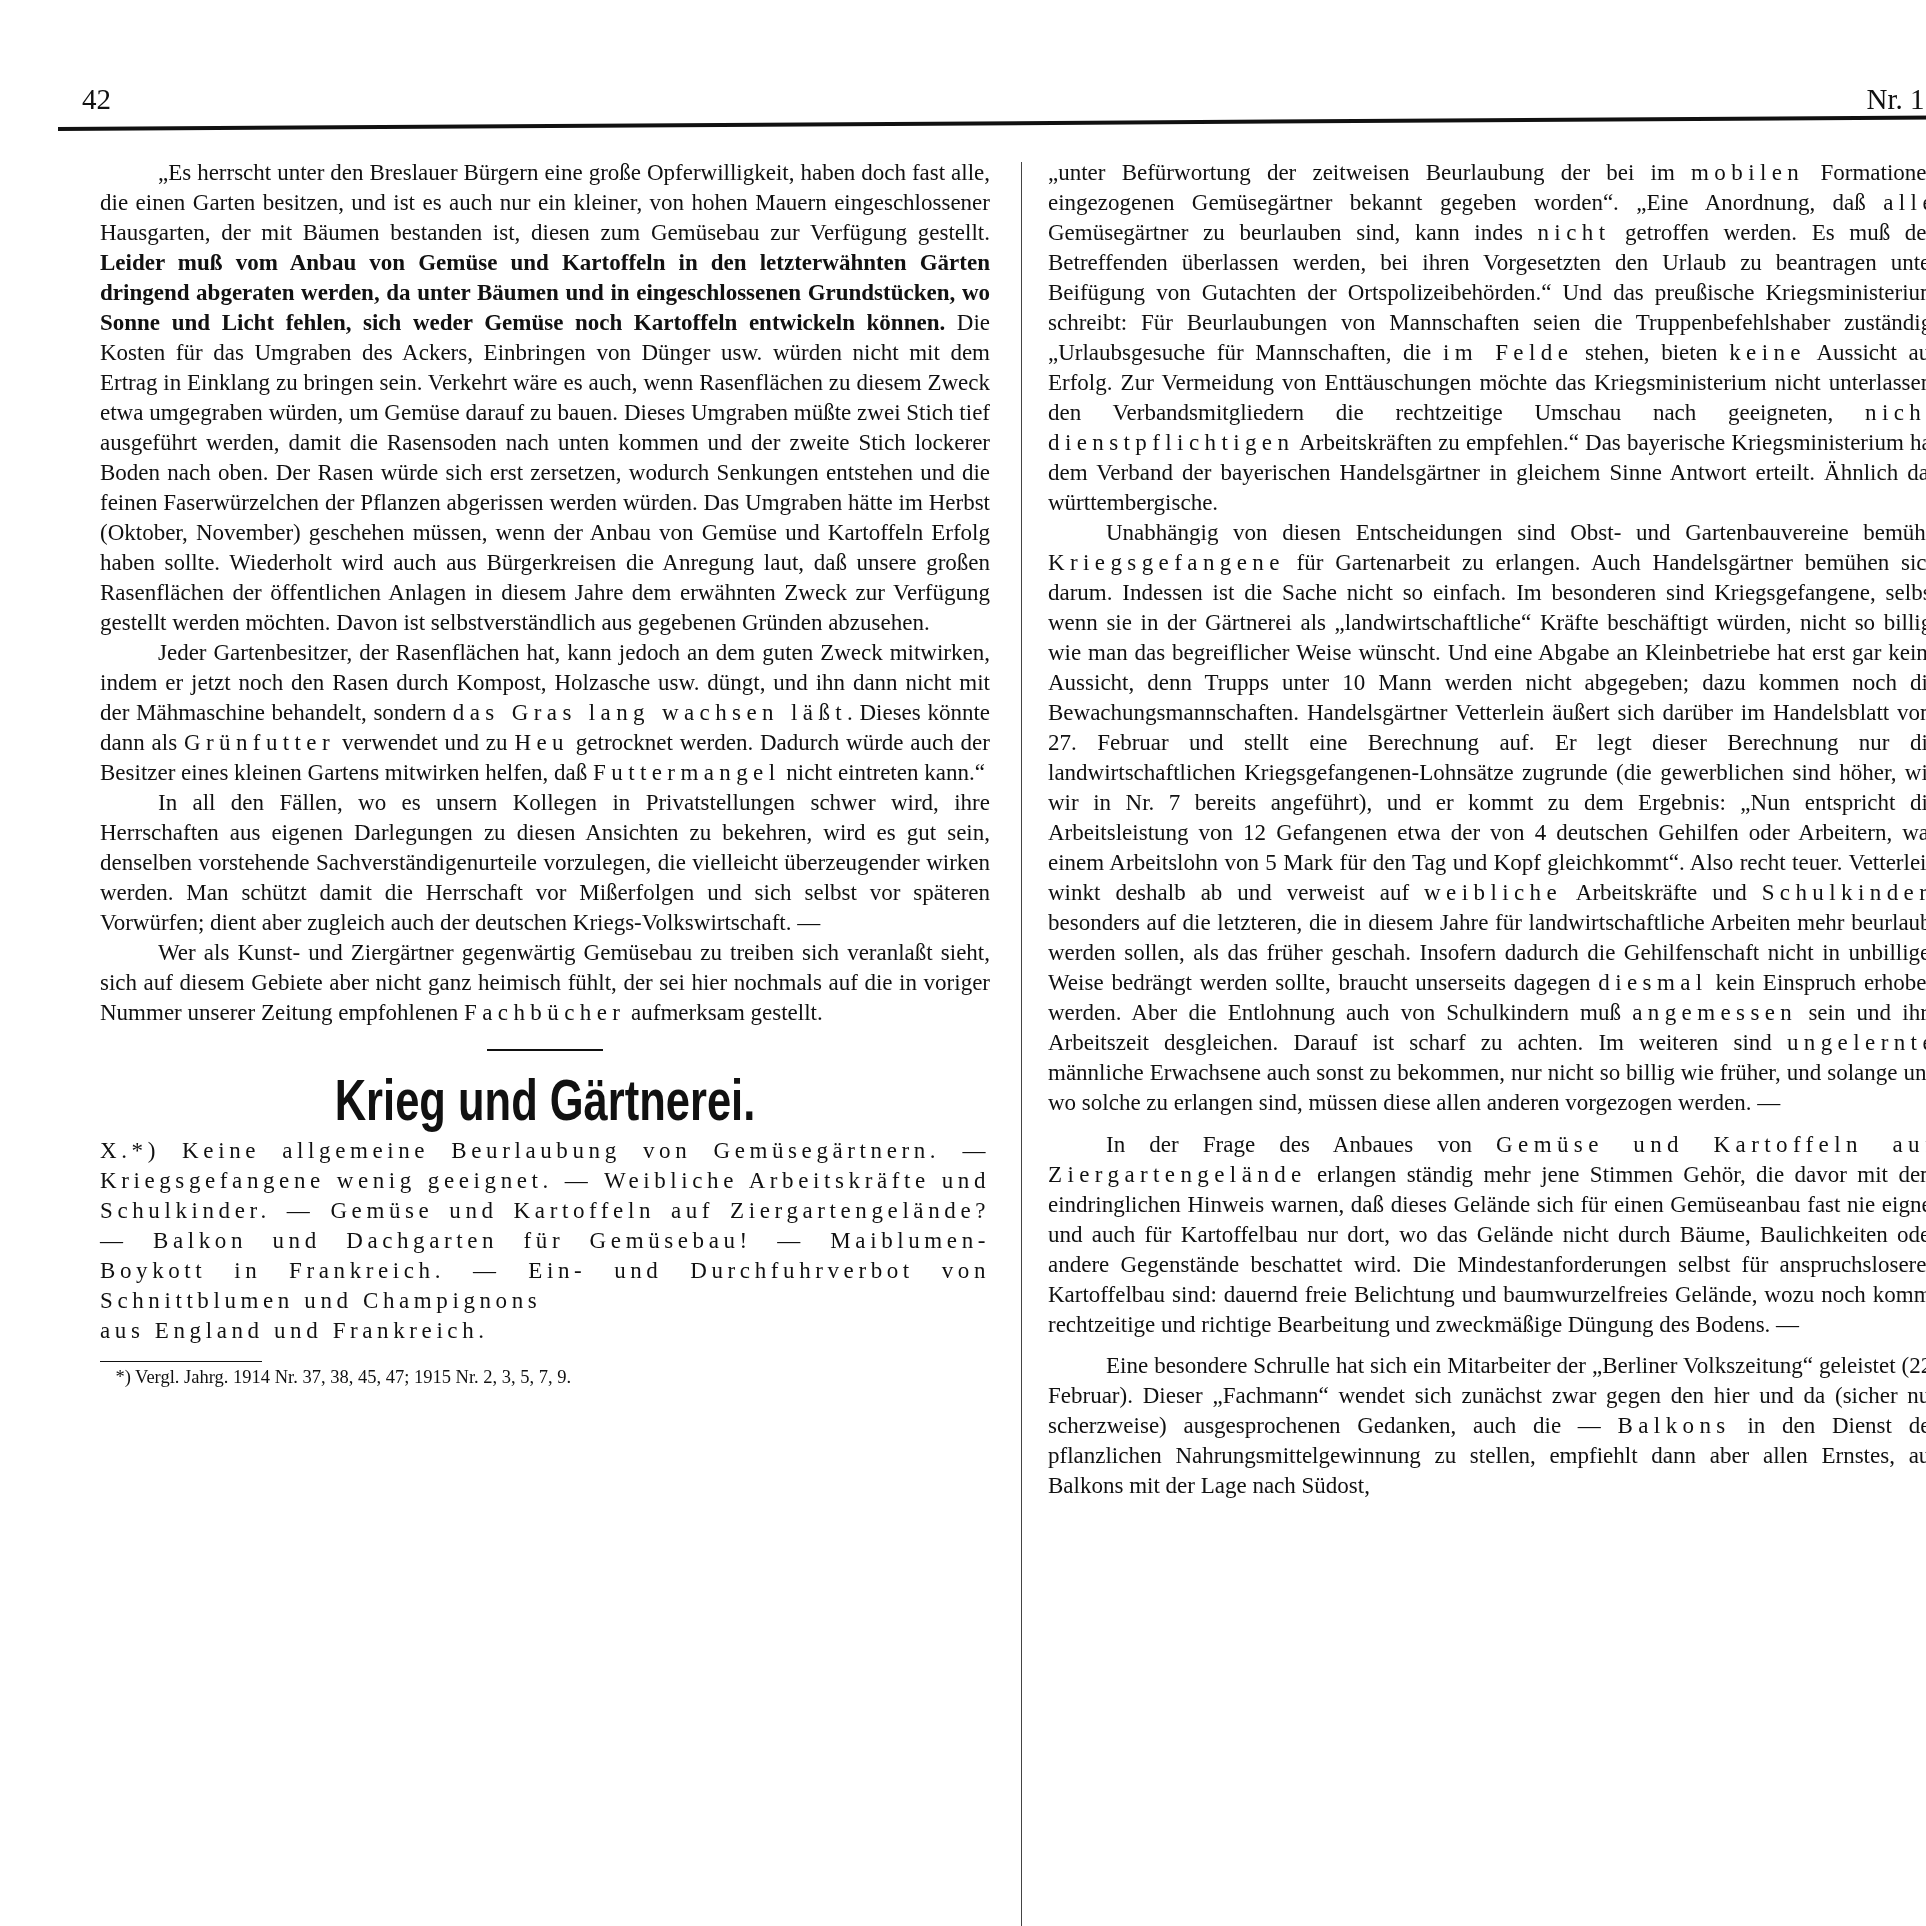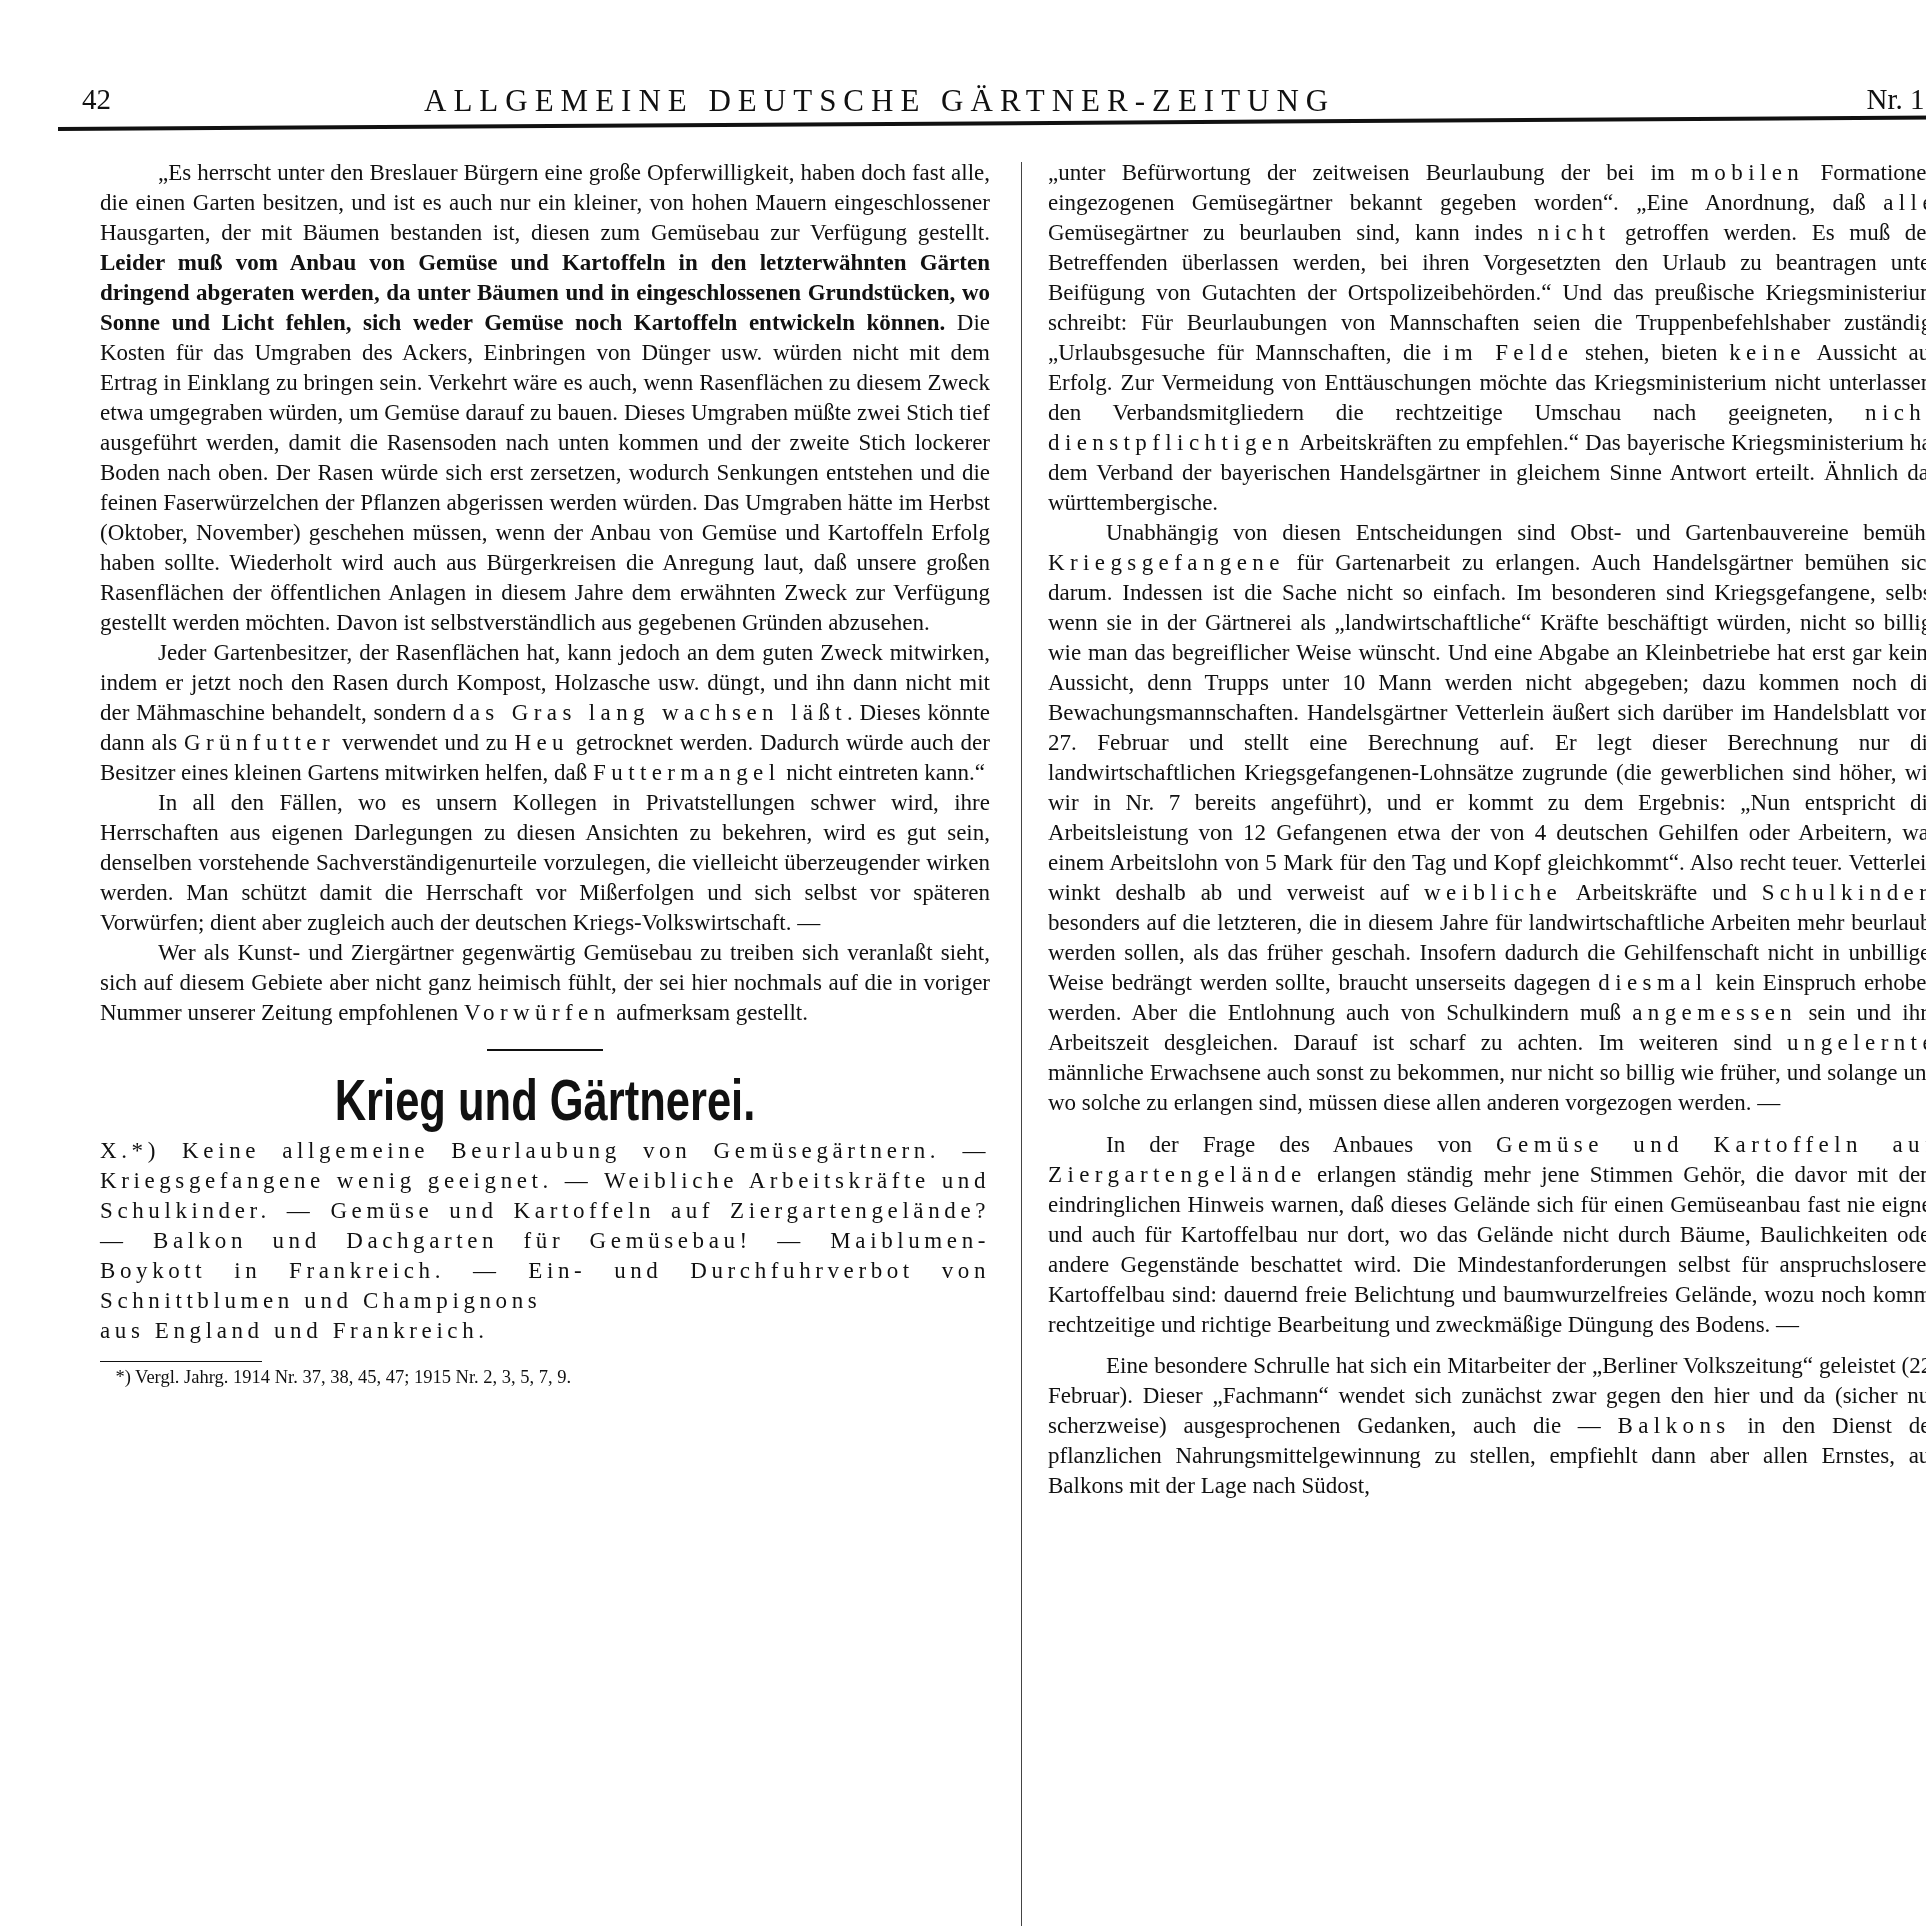--- a/index.html
+++ b/index.html
@@ -33,30 +33,29 @@
   .summary { text-indent: 0 !important; letter-spacing: 4.6px; line-height: 30px; }
   .summary-last { text-align: left; text-indent: 0 !important; letter-spacing: 4.6px; }
   .footnote-rule { width: 162px; height: 1.5px; background: #111; margin: 15.4px 0 3.9px 0; }
   .footnote { font-size: 18.5px; line-height: 23px; font-weight: normal; text-indent: 0 !important; padding-left: 15.4px; }
 </style>
 </head>
 <body>
 
 <div class="page-header">
   <span class="pnum">42</span>
-  <span class="ptitle">ALLGEMEINE DEUTSCHE GÄRTNER-ZEITUNG</span>
   <span class="pissue">Nr. 11</span>
 </div>
 <div class="header-rule"></div>
 
 <div class="col col-1">
   <p><span>„Es herrscht unter den Breslauer Bürgern eine große Opferwilligkeit, haben doch fast alle, die einen Garten besitzen, und ist es auch nur ein kleiner, von hohen Mauern eingeschlossener Hausgarten, der mit Bäumen bestanden ist, diesen zum Gemüsebau zur Verfügung gestellt. </span><span class="b">Leider muß vom Anbau von Gemüse und Kartoffeln in den letzterwähnten Gärten dringend abgeraten werden, da unter Bäumen und in eingeschlossenen Grundstücken, wo Sonne und Licht fehlen, sich weder Gemüse noch Kartoffeln entwickeln können.</span><span> Die Kosten für das Umgraben des Ackers, Einbringen von Dünger usw. würden nicht mit dem Ertrag in Einklang zu bringen sein. Verkehrt wäre es auch, wenn Rasenflächen zu diesem Zweck etwa umgegraben würden, um Gemüse darauf zu bauen. Dieses Umgraben müßte zwei Stich tief ausgeführt werden, damit die Rasensoden nach unten kommen und der zweite Stich lockerer Boden nach oben. Der Rasen würde sich erst zersetzen, wodurch Senkungen entstehen und die feinen Faserwürzelchen der Pflanzen abgerissen werden würden. Das Umgraben hätte im Herbst (Oktober, November) geschehen müssen, wenn der Anbau von Gemüse und Kartoffeln Erfolg haben sollte. Wiederholt wird auch aus Bürgerkreisen die Anregung laut, daß unsere großen Rasenflächen der öffentlichen Anlagen in diesem Jahre dem erwähnten Zweck zur Verfügung gestellt werden möchten. Davon ist selbstverständlich aus gegebenen Gründen abzusehen.</span></p>
   <p><span>Jeder Gartenbesitzer, der Rasenflächen hat, kann jedoch an dem guten Zweck mitwirken, indem er jetzt noch den Rasen durch Kompost, Holzasche usw. düngt, und ihn dann nicht mit der Mähmaschine behandelt, sondern </span><span class="sp">das Gras lang wachsen läßt</span><span>. Dieses könnte dann als </span><span class="sp">Grünfutter</span><span> verwendet und zu </span><span class="sp">Heu</span><span> getrocknet werden. Dadurch würde auch der Besitzer eines kleinen Gartens mitwirken helfen, daß </span><span class="sp">Futtermangel</span><span> nicht eintreten kann.“</span></p>
   <p>In all den Fällen, wo es unsern Kollegen in Privatstellungen schwer wird, ihre Herrschaften aus eigenen Darlegungen zu diesen Ansichten zu bekehren, wird es gut sein, denselben vorstehende Sachverständigenurteile vorzulegen, die vielleicht überzeugender wirken werden. Man schützt damit die Herrschaft vor Mißerfolgen und sich selbst vor späteren Vorwürfen; dient aber zugleich auch der deutschen Kriegs-Volkswirtschaft. —</p>
-  <p><span>Wer als Kunst- und Ziergärtner gegenwärtig Gemüsebau zu treiben sich veranlaßt sieht, sich auf diesem Gebiete aber nicht ganz heimisch fühlt, der sei hier nochmals auf die in voriger Nummer unserer Zeitung empfohlenen </span><span class="sp">Vorwürfen</span><span> aufmerksam gestellt.</span></p>
+  <p><span>Wer als Kunst- und Ziergärtner gegenwärtig Gemüsebau zu treiben sich veranlaßt sieht, sich auf diesem Gebiete aber nicht ganz heimisch fühlt, der sei hier nochmals auf die in voriger Nummer unserer Zeitung empfohlenen </span><span class="sp">Fachbücher</span><span> aufmerksam gestellt.</span></p>
   <div class="divider-short"></div>
   <div class="section-title">Krieg und Gärtnerei.</div>
   <p class="summary">X.*) Keine allgemeine Beurlaubung von Gemüsegärtnern. — Kriegsgefangene wenig geeignet. — Weibliche Arbeitskräfte und Schulkinder. — Gemüse und Kartoffeln auf Ziergartengelände? — Balkon und Dachgarten für Gemüsebau! — Maiblumen-Boykott in Frankreich. — Ein- und Durchfuhrverbot von Schnittblumen und Champignons</p>
   <p class="summary-last">aus England und Frankreich.</p>
   <div class="footnote-rule"></div>
   <p class="footnote">*) Vergl. Jahrg. 1914 Nr. 37, 38, 45, 47; 1915 Nr. 2, 3, 5, 7, 9.</p>
 </div>
 
 <div class="vrule"></div>
 

